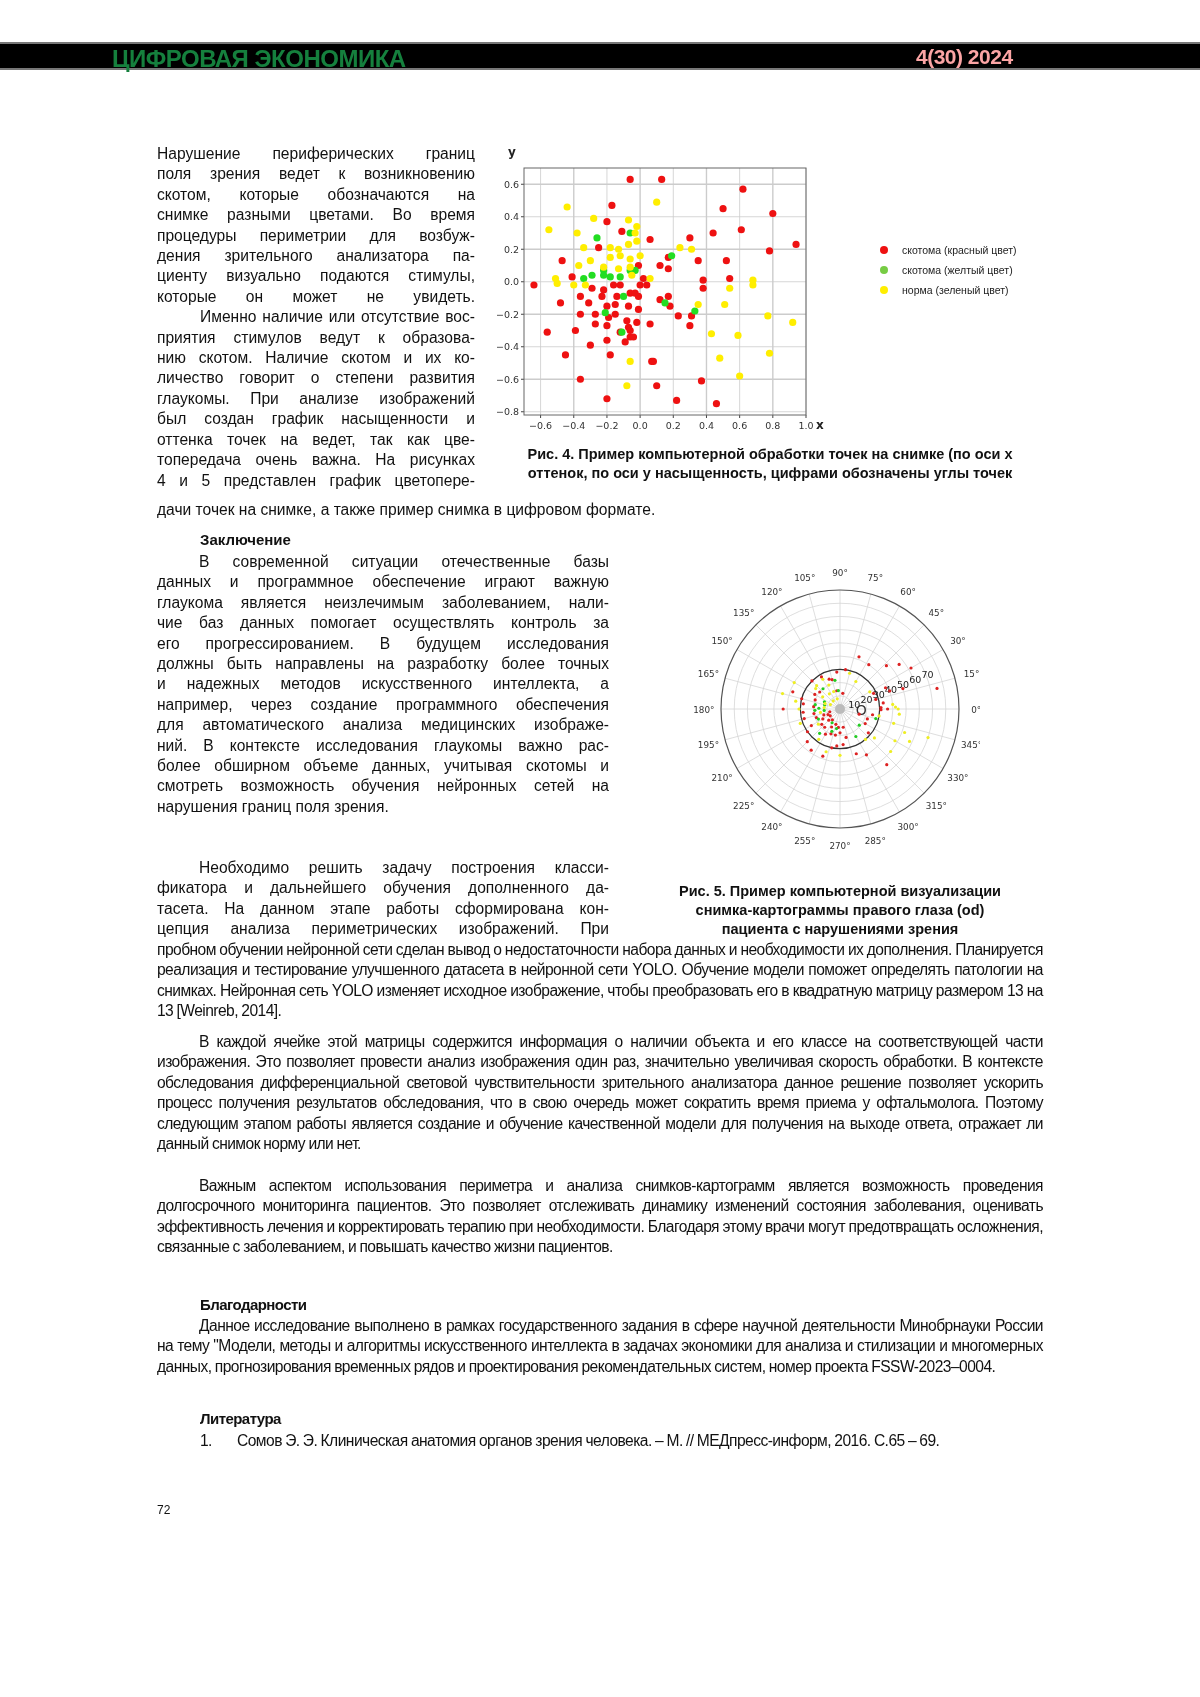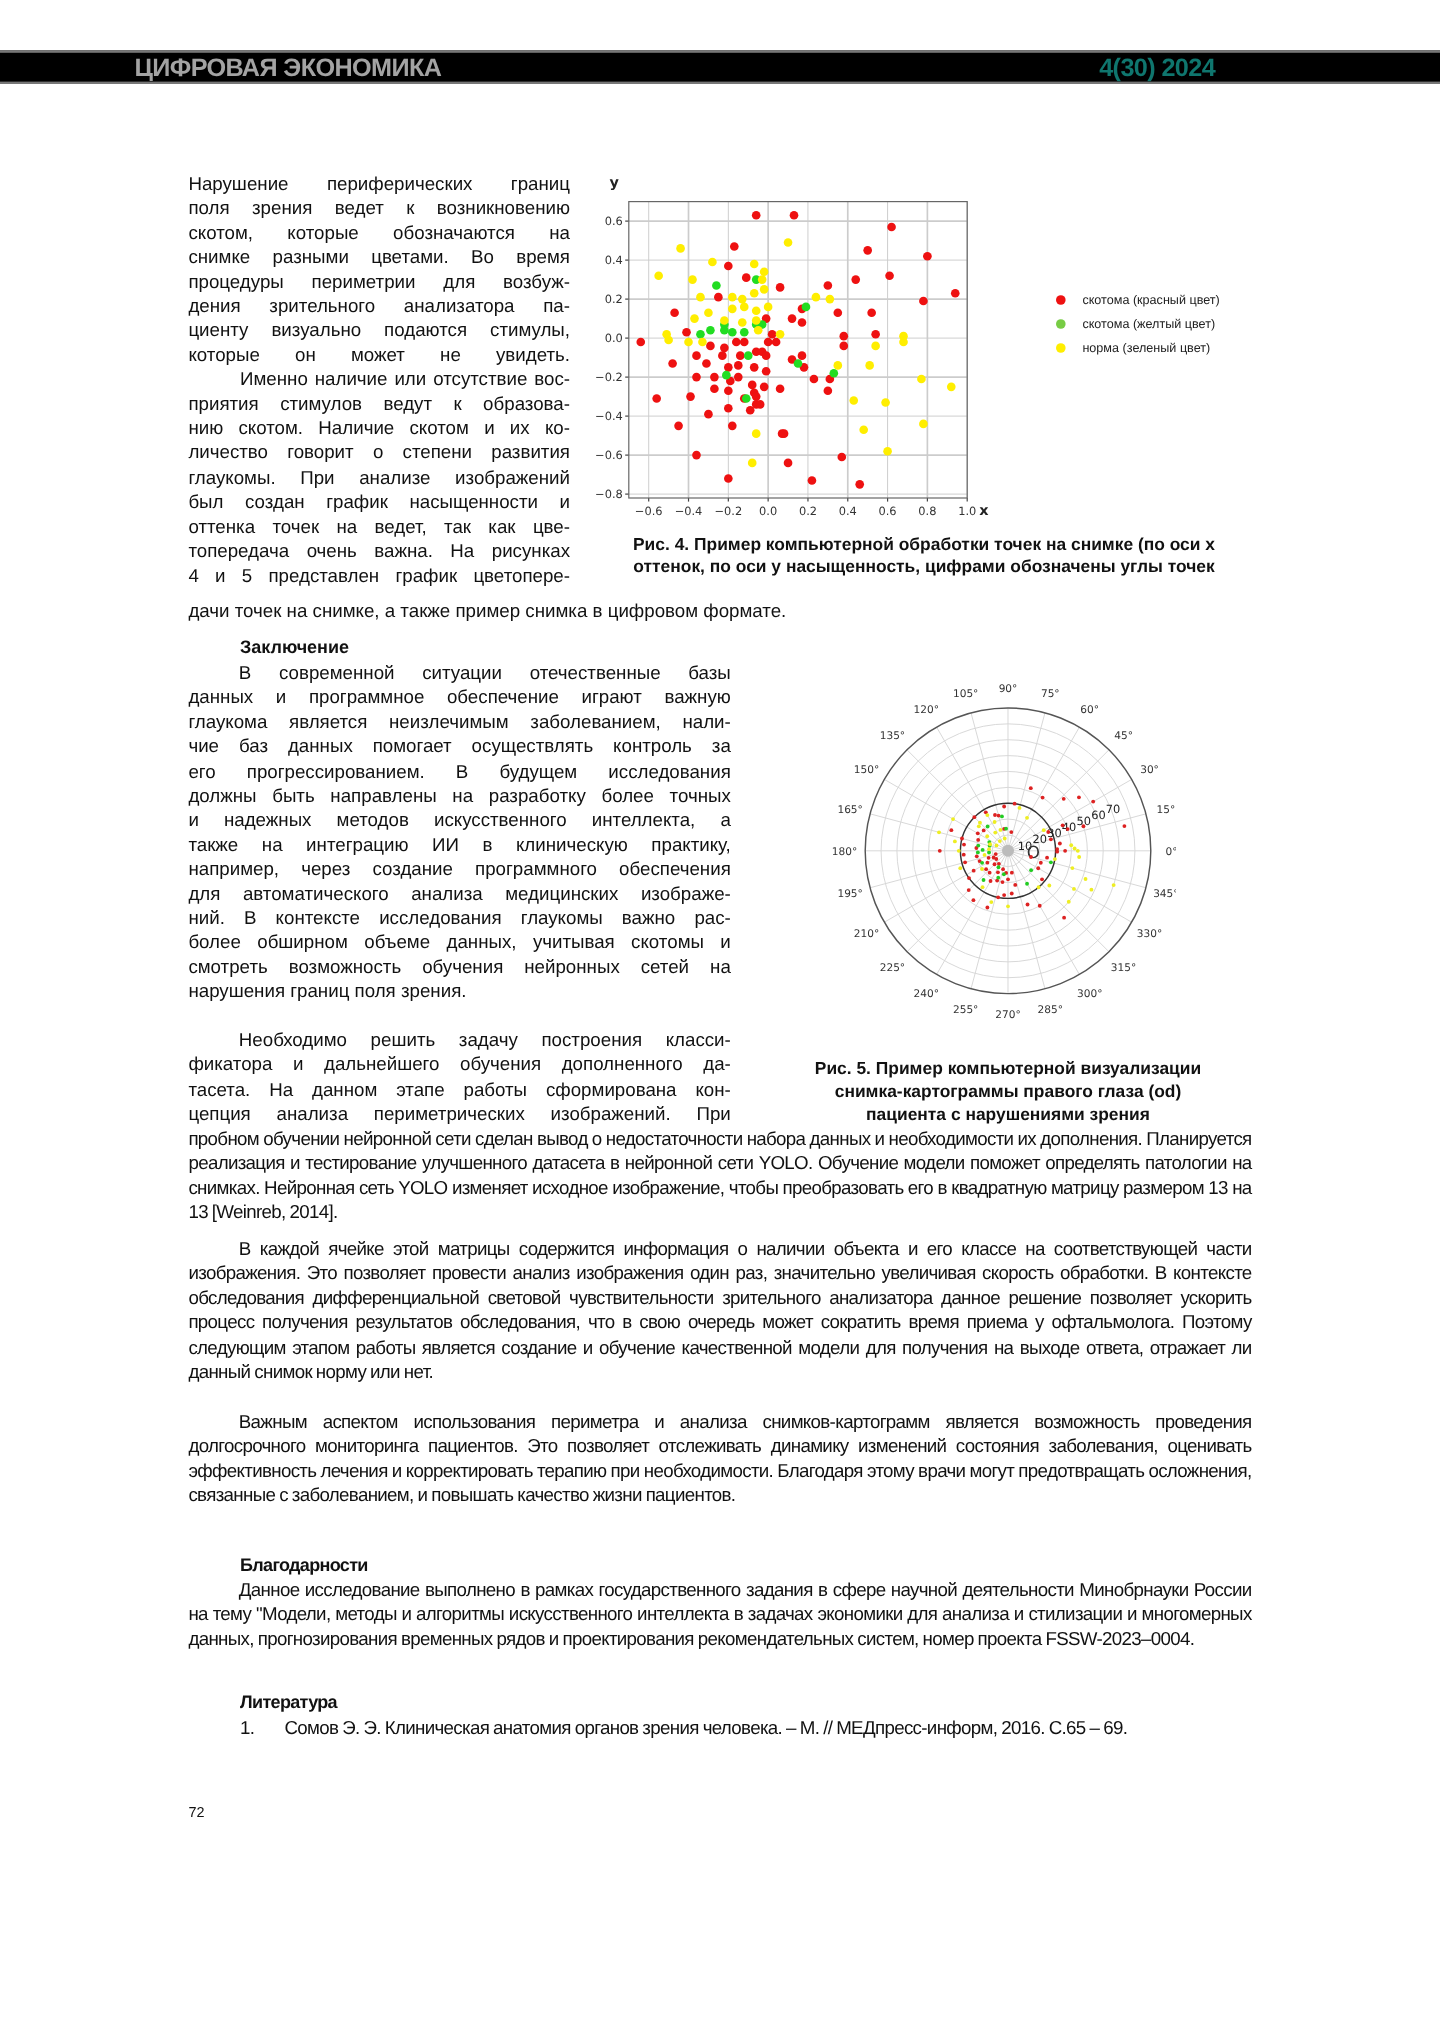--- a/index.html
+++ b/index.html
@@ -1,19 +1,19 @@
 <!DOCTYPE html>
 <html><head>
 <meta charset="utf-8">
 <style>
   * { margin: 0; padding: 0; box-sizing: border-box; }
   body { width: 1200px; height: 1697px; background: #ffffff; position: relative; font-family: "Liberation Sans", sans-serif; color: #111; overflow: hidden; }
   .header-bar { position: absolute; left: 0; top: 42px; width: 1200px; height: 28px; background: #000; border-top: 2px solid #777; border-bottom: 2px solid #777; }
-  .header-left { position: absolute; left: 112px; top: 1px; color: #a3a3a3; font-weight: bold; font-size: 21px; letter-spacing: -0.5px; text-align: right; }
-  .header-right { position: absolute; left: 916px; top: 1px; color: #0f766e; font-weight: bold; font-size: 21px; letter-spacing: -0.5px; }
+  .header-left { position: absolute; left: 112px; top: 1px; color: #15803d; font-weight: bold; font-size: 24px; letter-spacing: -0.5px; text-align: right; }
+  .header-right { position: absolute; left: 916px; top: 1px; color: #fca5a5; font-weight: bold; font-size: 21px; letter-spacing: -0.5px; }
   .txt { position: absolute; font-size: 15.6px; line-height: 20.4px; text-align: justify; }
   .ind { text-indent: 42px; }
   .heading { position: absolute; font-weight: bold; font-size: 15px; }
   .cond { font-family: "Liberation Sans", sans-serif; letter-spacing: -0.55px; word-spacing: -0.5px; }
   .caption { position: absolute; font-weight: bold; font-size: 14.5px; line-height: 19px; text-align: center; }
   .legend { position: absolute; left: 880px; top: 240px; font-size: 10.5px; color: #222; }
   .legend-row { display: flex; align-items: center; height: 20px; }
   .legend-dot { width: 8px; height: 8px; border-radius: 50%; margin-right: 14px; }
   .page-num { position: absolute; left: 157px; top: 1503px; font-size: 12px; }
   svg text { font-family: "DejaVu Sans", sans-serif; }
@@ -267,21 +267,20 @@
 
 <div class="heading" style="left:200px; top:531px;">Заключение</div>
 <div class="txt" id="concl" style="left:157px; top:552px; width:452px;">
     <div style="text-align: justify; text-align-last: justify; text-indent: 42px;">В современной ситуации отечественные базы</div>
     <div style="text-align: justify; text-align-last: justify;">данных и программное обеспечение играют важную</div>
     <div style="text-align: justify; text-align-last: justify;">глаукома является неизлечимым заболеванием, нали-</div>
     <div style="text-align: justify; text-align-last: justify;">чие баз данных помогает осуществлять контроль за</div>
     <div style="text-align: justify; text-align-last: justify;">его прогрессированием. В будущем исследования</div>
     <div style="text-align: justify; text-align-last: justify;">должны быть направлены на разработку более точных</div>
     <div style="text-align: justify; text-align-last: justify;">и надежных методов искусственного интеллекта, а</div>
-    <div style="text-align: justify; text-align-last: justify;">также на интеграцию ИИ в клиническую практику,</div>
     <div style="text-align: justify; text-align-last: justify;">например, через создание программного обеспечения</div>
     <div style="text-align: justify; text-align-last: justify;">для автоматического анализа медицинских изображе-</div>
     <div style="text-align: justify; text-align-last: justify;">ний. В контексте исследования глаукомы важно рас-</div>
     <div style="text-align: justify; text-align-last: justify;">более обширном объеме данных, учитывая скотомы и</div>
     <div style="text-align: justify; text-align-last: justify;">смотреть возможность обучения нейронных сетей на</div>
     <div style="text-align: justify; text-align-last: left;">нарушения границ поля зрения.</div>
   </div>
 <div class="txt" id="concl2" style="left:157px; top:858px; width:452px;">
     <div style="text-align: justify; text-align-last: justify; text-indent: 42px;">Необходимо решить задачу построения класси-</div>
     <div style="text-align: justify; text-align-last: justify;">фикатора и дальнейшего обучения дополненного да-</div>

